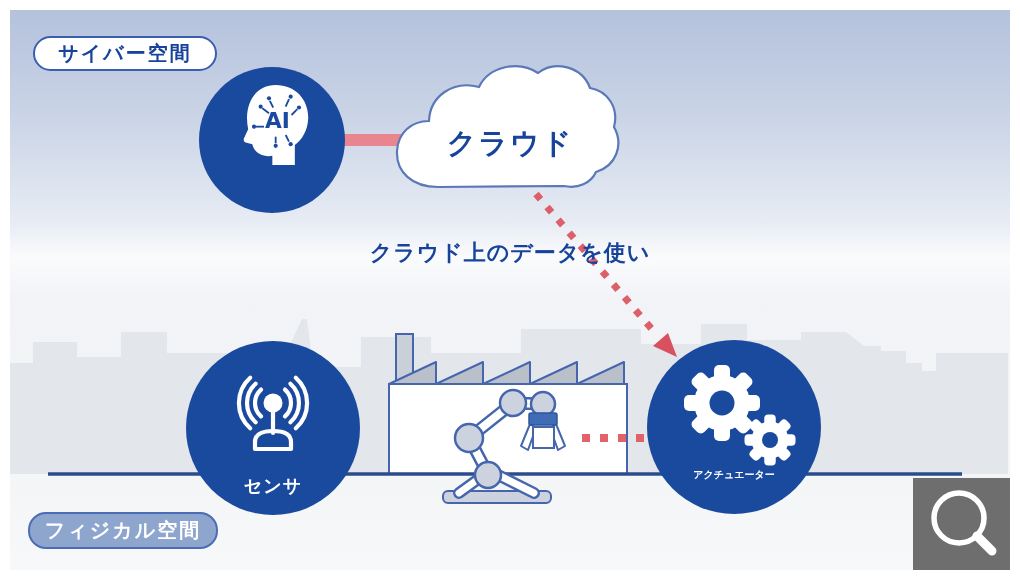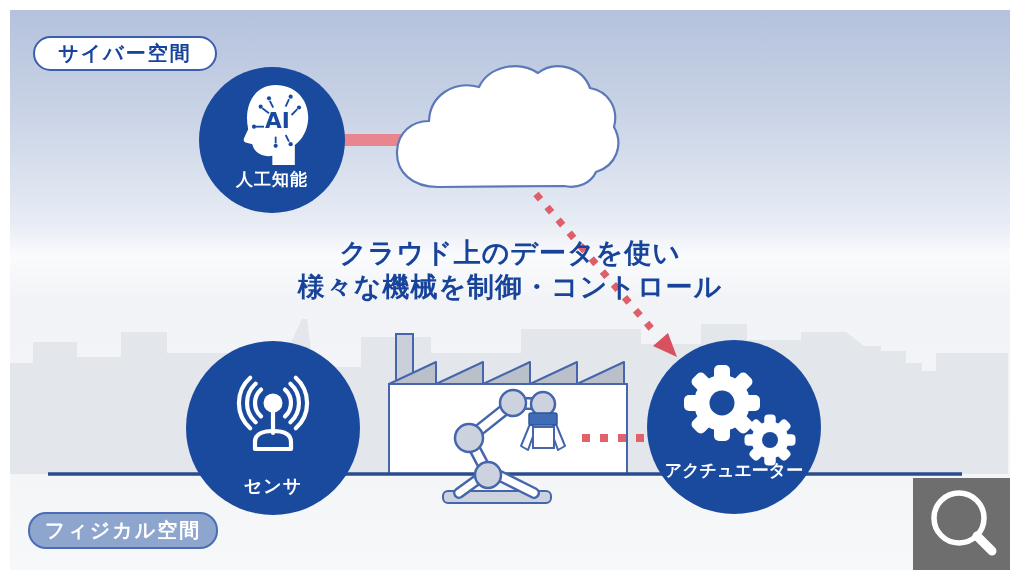--- a/index.html
+++ b/index.html
@@ -20,21 +20,21 @@
     color:#ffffff; font-weight:bold; letter-spacing:1px;
   }
   .node-icon { position:absolute; }
 
   .node-ai       { left:189px; top:57px;  width:146px; height:146px; }
   .node-sensor   { left:176px; top:331px; width:174px; height:174px; }
   .node-actuator { left:637px; top:330px; width:174px; height:174px; }
 
   .node-ai .node-label       { bottom:22px; font-size:17px; }
   .node-sensor .node-label   { bottom:17px; font-size:18px; }
-  .node-actuator .node-label { bottom:32px; font-size:17px; letter-spacing:0; }
+  .node-actuator .node-label { bottom:32px; font-size:10px; letter-spacing:0; }
 
   
   .pill {
     position:absolute; display:flex; align-items:center; justify-content:center;
     border-radius:18px; font-weight:bold; letter-spacing:2px;
   }
   .pill-cyber {
     left:23px; top:26px; width:180px; height:31px;
     background:#ffffff; border:2px solid #3a5fae; color:#17449a; font-size:20px;
   }
@@ -43,21 +43,21 @@
     background:#8ea6cd; border:2px solid #4a6db5; color:#ffffff; font-size:20px;
   }
 
   .cloud-label {
     position:absolute; left:375px; top:114px; width:250px; text-align:center;
     color:#17449a; font-weight:bold; font-size:29px; letter-spacing:2px;
   }
 
   .caption {
     position:absolute; left:0; top:226px; width:1000px; text-align:center;
-    color:#17449a; font-weight:bold; font-size:27px; line-height:34px; letter-spacing:1px;
+    color:#17449a; font-weight:bold; font-size:22px; line-height:34px; letter-spacing:1px;
   }
 
   .zoom-button {
     position:absolute; left:903px; top:468px; width:97px; height:92px;
     background:#6e6e6e; display:flex; align-items:center; justify-content:center;
     cursor:pointer; border:none; padding:0;
   }
 </style>
 </head>
 <body>
@@ -133,21 +133,20 @@
           <circle cx="44" cy="38" r="2.5"></circle>
             <circle cx="36" cy="62" r="2.5"></circle>
             <circle cx="54" cy="28" r="2.5"></circle>
           <circle cx="80" cy="26" r="2.5"></circle>
             <circle cx="90" cy="39" r="2.5"></circle>
             <circle cx="62" cy="85" r="2.5"></circle>
             <circle cx="80" cy="83" r="2.5"></circle>
         </g>
         <text x="64" y="63" text-anchor="middle" font-size="26" font-weight="bold" fill="#1a4a9e" font-family="DejaVu Sans, sans-serif">AI</text>
       </svg>
-      <div class="node-label">人工知能</div>
     </div>
 
     <div class="node node-sensor">
       <svg class="node-icon" style="left:27px; top:28px;" width="120" height="100" viewBox="0 0 120 100">
         <g stroke="#ffffff" stroke-width="4.2" fill="none" stroke-linecap="round">
           <path d="M48,20.6 A18,18 0 0 0 48,47.4"></path>
           <path d="M42.6,14.7 A26,26 0 0 0 42.6,53.3"></path>
           <path d="M37.2,8.7 A34,34 0 0 0 37.2,59.3"></path>
           <path d="M72,20.6 A18,18 0 0 1 72,47.4"></path>
           <path d="M77.4,14.7 A26,26 0 0 1 77.4,53.3"></path>
@@ -175,24 +174,24 @@
           <rect x="-25.5" y="-5.75" width="51" height="11.5" rx="4" transform="rotate(45)"></rect>
           <rect x="-25.5" y="-5.75" width="51" height="11.5" rx="4" transform="rotate(90)"></rect>
           <rect x="-25.5" y="-5.75" width="51" height="11.5" rx="4" transform="rotate(135)"></rect>
           <circle r="18.5"></circle>
           <circle r="8" fill="#1a4a9e"></circle>
         </g>
       </svg>
       <div class="node-label">アクチュエーター</div>
     </div>
 
+    <div class="cloud-label">クラウド</div>
 
     <div class="caption">
       <div>クラウド上のデータを使い</div>
-      <div>様々な機械を制御・コントロール</div>
     </div>
 
     <div class="pill pill-physical">フィジカル空間</div>
     <div class="pill pill-cyber">サイバー空間</div>
 
     <button class="zoom-button">
       <svg width="97" height="92" viewBox="0 0 97 92">
         <circle cx="46" cy="40" r="25" fill="none" stroke="#ffffff" stroke-width="5.5"></circle>
         <line x1="64" y1="58" x2="79" y2="73" stroke="#ffffff" stroke-width="9" stroke-linecap="round"></line>
       </svg>

